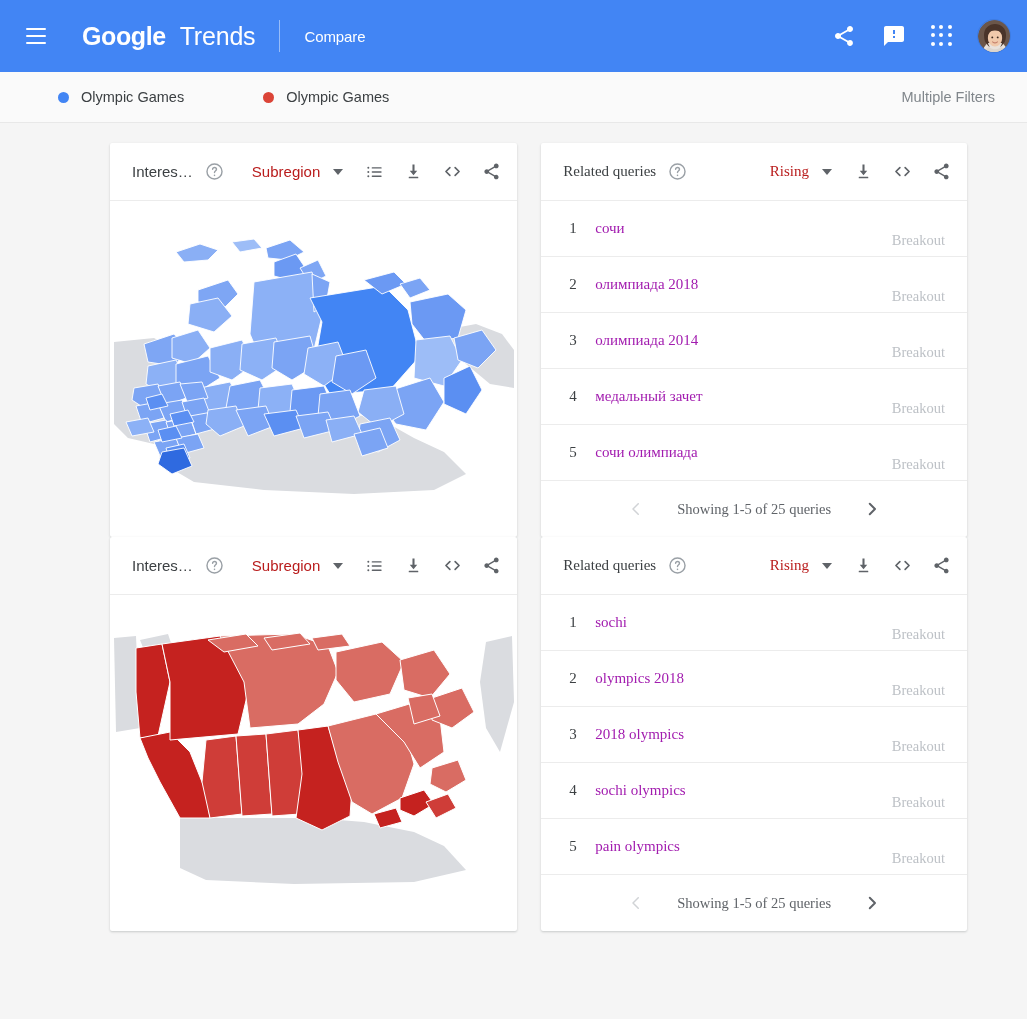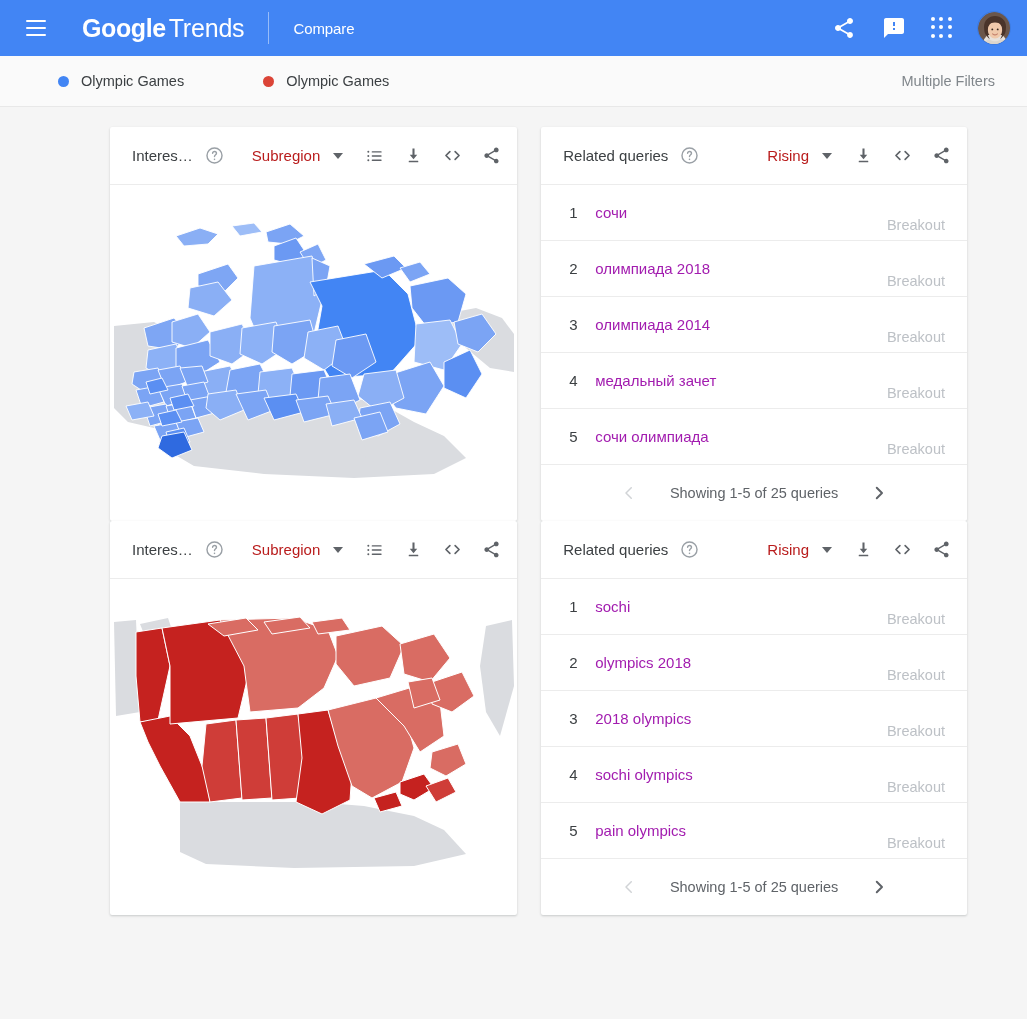--- a/index.html
+++ b/index.html
@@ -5,39 +5,39 @@
   * { box-sizing: border-box; margin: 0; padding: 0; }
   html, body {
     width: 1027px; height: 1019px;
     background: #f5f5f5;
     font-family: "Liberation Sans", sans-serif;
     overflow: hidden;
   }
 
   
   .appbar {
-    height: 56px; width: 100%;
+    height: 72px; width: 100%;
     background: #4285f4;
     display: flex; align-items: center;
     padding: 0 16px 0 18px;
     position: relative;
   }
   .hamburger {
     width: 36px; height: 36px;
     display: flex; flex-direction: column; justify-content: center;
     align-items: center; gap: 5px; cursor: pointer; flex: 0 0 auto;
   }
   .hamburger span { display:block; width: 20px; height: 2px; background: #fff; border-radius: 1px; }
 
   .brand { display: flex; align-items: baseline; margin-left: 28px; }
   .brand-google {
     font-size: 25px; color: #fff; font-weight: 700; letter-spacing: -0.4px;
   }
   .brand-trends {
-    font-size: 25px; color: #fff; font-weight: 400; margin-left: 3px; letter-spacing: -0.2px;
+    font-size: 25px; color: #fff; font-weight: 400; margin-left: 14px; letter-spacing: -0.2px;
   }
   .bar-divider {
     width: 1px; height: 32px; background: rgba(255,255,255,0.45);
     margin: 0 24px; align-self: center;
   }
   .compare-label {
     font-size: 15px; color: #fff; font-weight: 400; letter-spacing: -0.1px;
   }
   .appbar-right {
     margin-left: auto; display: flex; align-items: center; gap: 24px;
@@ -79,21 +79,21 @@
   
   .content { padding: 20px 60px 0 62px; }
   .row { display: flex; gap: 24px; padding-left: 48px; }
 
   .card {
     background: #fff;
     border-radius: 2px;
     box-shadow: 0 1px 2px rgba(60,64,67,0.14), 0 1px 3px rgba(60,64,67,0.10);
   }
   .card-map { width: 440px; }
-  .card-queries { width: 460px; }
+  .card-queries { width: 460px; font-family: Liberation Serif, serif; }
 
   .card-head {
     height: 58px; display: flex; align-items: center;
     padding: 0 16px 0 22px;
     border-bottom: 1px solid #ececec;
   }
   .card-title {
     font-size: 15px; color: #3c4043; white-space: nowrap;
     overflow: hidden; text-overflow: ellipsis;
   }

